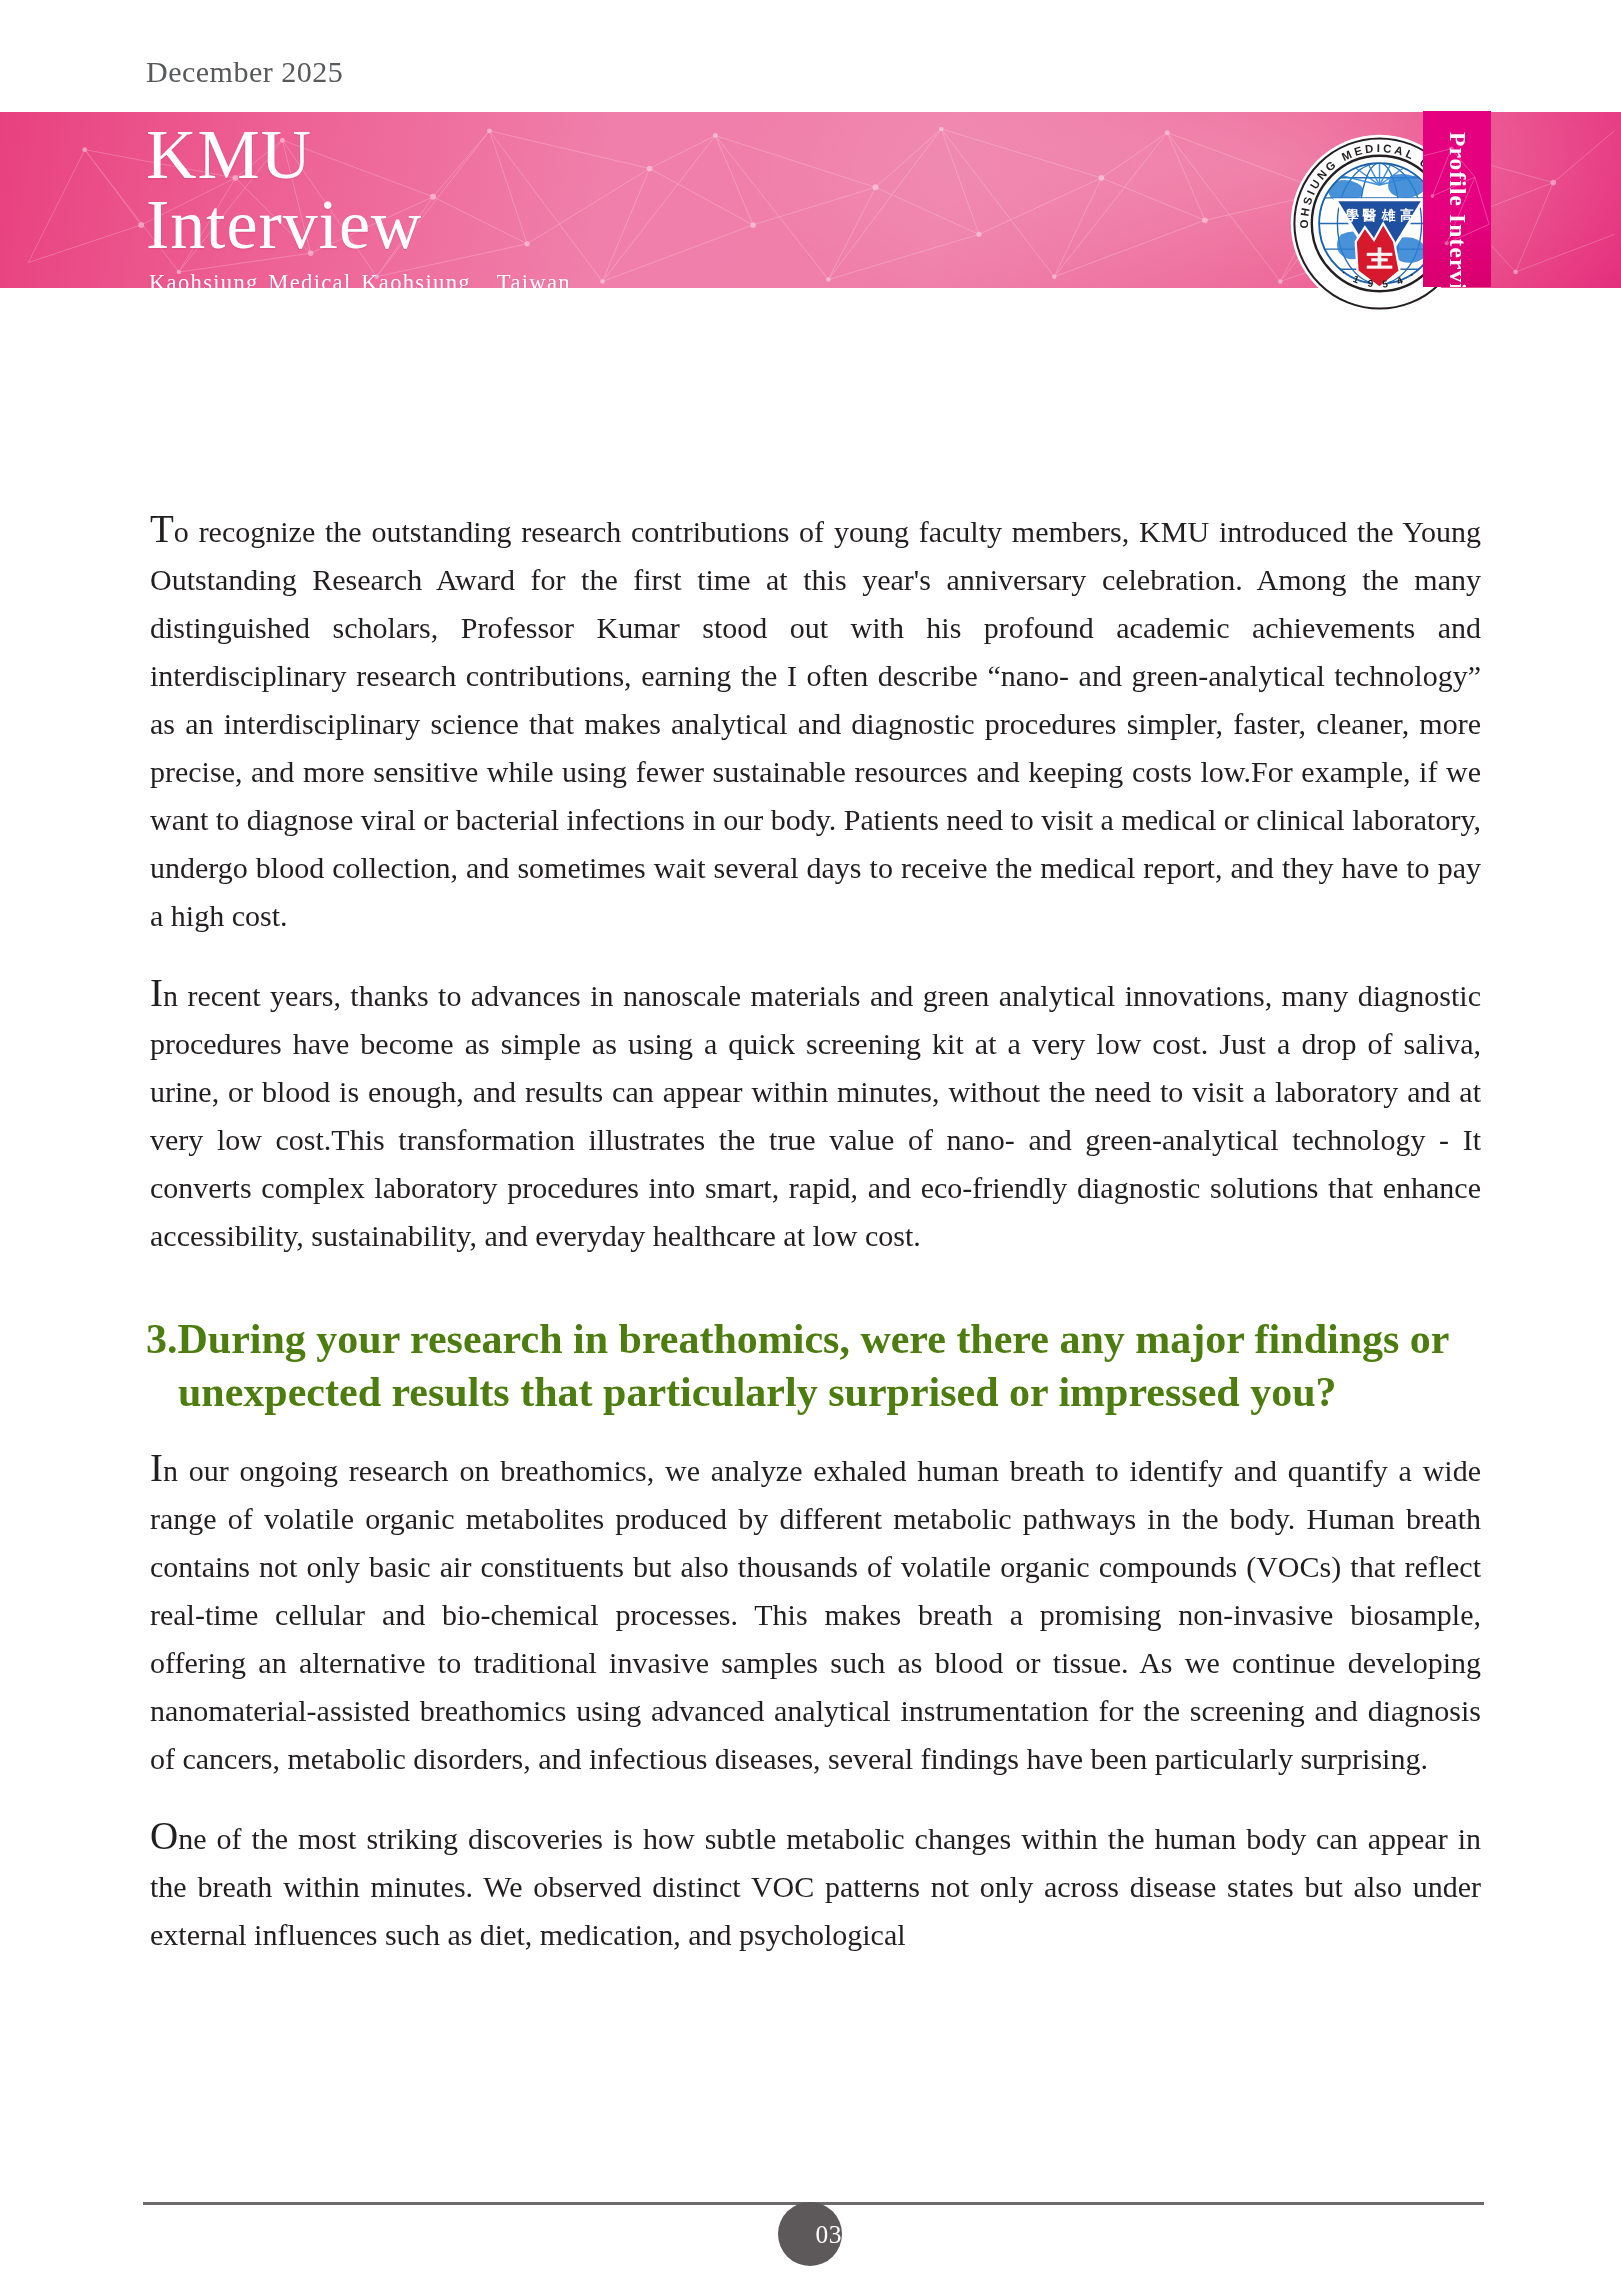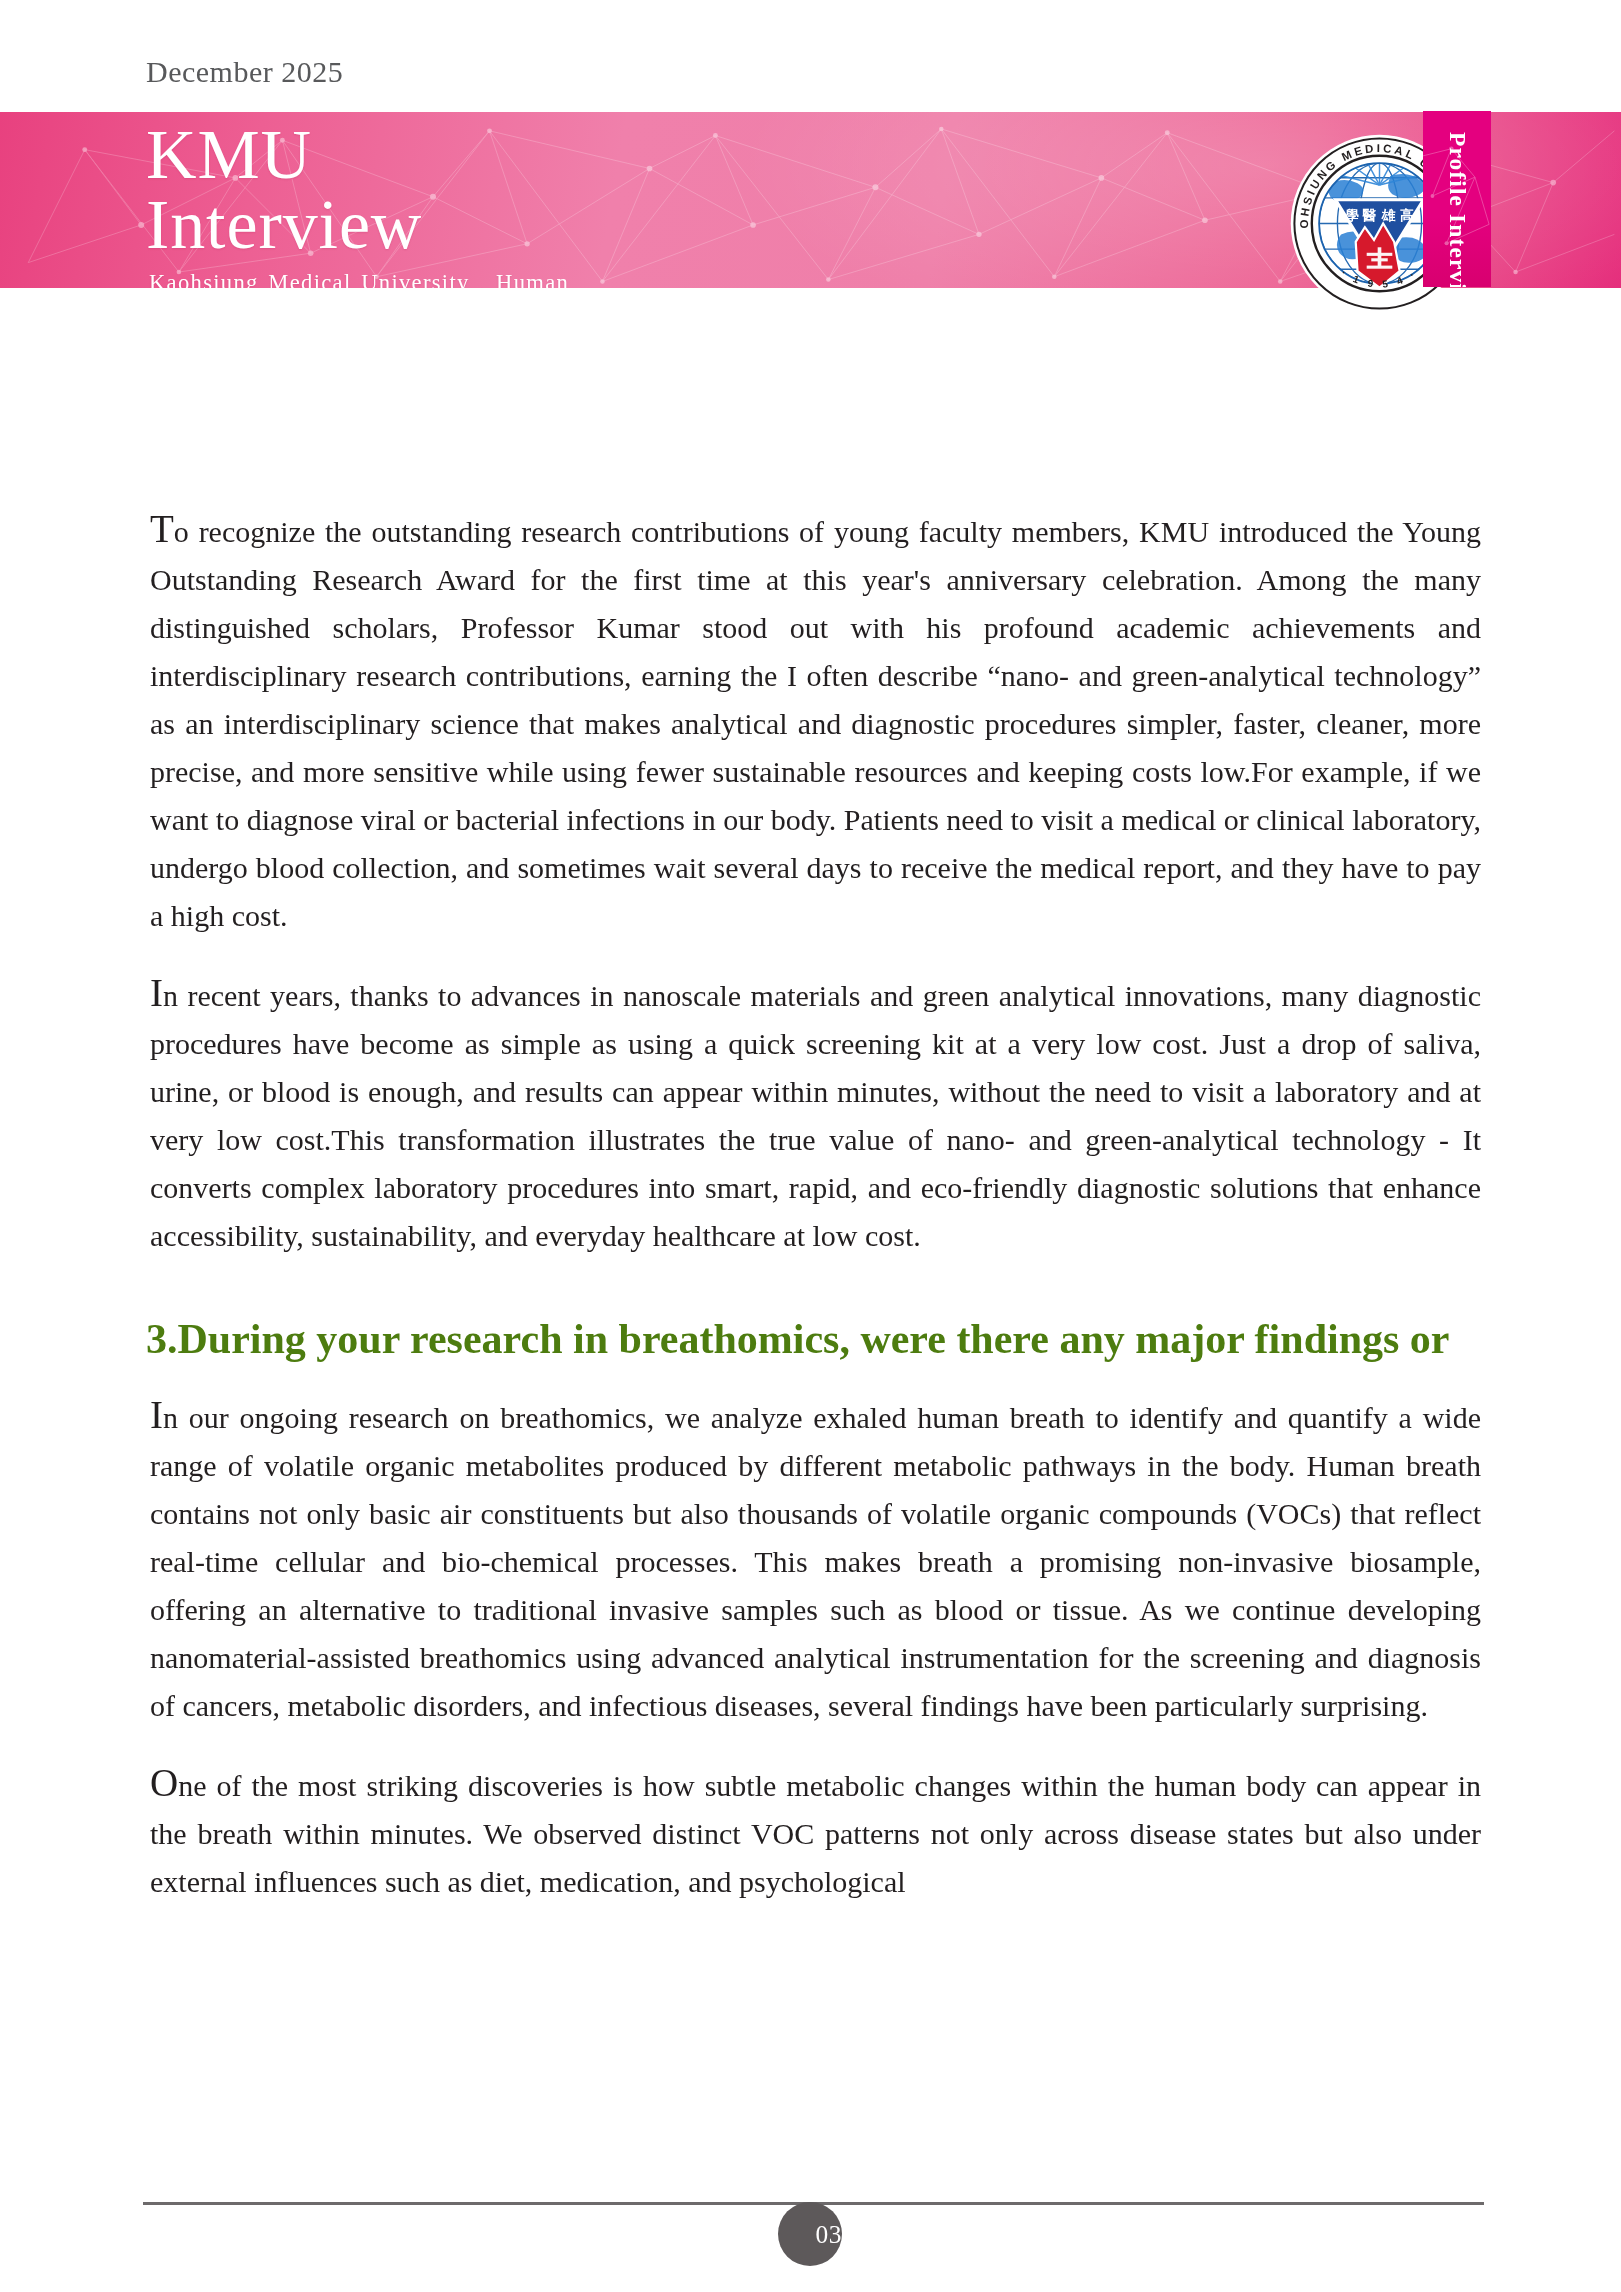--- a/index.html
+++ b/index.html
@@ -222,21 +222,21 @@
         <circle cx="1650" cy="75" r="3"></circle>
           <circle cx="1610" cy="170" r="2.4"></circle>
       </g>
     </svg>
 
     <div class="masthead-inner">
       <div class="brand-title">
         <span>KMU</span>
         <span class="line2">Interview</span>
       </div>
-      <div class="brand-sub">Kaohsiung  Medical  University , Human</div>
+      <div class="brand-sub">Kaohsiung  Medical  Kaohsiung , Taiwan</div>
     </div>
   </div>
 
   <svg class="seal" viewBox="0 0 200 200">
     <defs>
       <path id="arcTop" d="M 22,100 A 78,78 0 0 1 178,100" fill="none"></path>
       <path id="arcBottom" d="M 30,100 A 70,70 0 0 0 170,100" fill="none"></path>
       <clipPath id="globeClip">
           <circle cx="100" cy="100" r="66"></circle>
         </clipPath>
@@ -323,20 +323,21 @@
     <p class="body-par">
       <span class="dropcap">T</span><span>o recognize the outstanding research contributions of young faculty members, KMU introduced the Young Outstanding Research Award for the first time at this year's anniversary celebration. Among the many distinguished scholars, Professor Kumar stood out with his profound academic achievements and interdisciplinary research contributions, earning the I often describe “nano- and green-analytical technology” as an interdisciplinary science that makes analytical and diagnostic procedures simpler, faster, cleaner, more precise, and more sensitive while using fewer sustainable resources and keeping costs low.For example, if we want to diagnose viral or bacterial infections in our body. Patients need to visit a medical or clinical laboratory, undergo blood collection, and sometimes wait several days to receive the medical report, and they have to pay a high cost.</span>
     </p>
 
     <p class="body-par">
       <span class="dropcap">I</span><span>n recent years, thanks to advances in nanoscale materials and green analytical innovations, many diagnostic procedures have become as simple as using a quick screening kit at a very low cost. Just a drop of saliva, urine, or blood is enough, and results can appear within minutes, without the need to visit a laboratory and at very low cost.This transformation illustrates the true value of nano- and green-analytical technology - It converts complex laboratory procedures into smart, rapid, and eco-friendly diagnostic solutions that enhance accessibility, sustainability, and everyday healthcare at low cost.</span>
     </p>
 
     <h2 class="question">
       <span>3.During your research in breathomics, were there any major findings or</span>
+      <span class="q-line2">unexpected results that particularly surprised or impressed you?</span>
     </h2>
 
     <p class="body-par">
       <span class="dropcap">I</span><span>n our ongoing research on breathomics, we analyze exhaled human breath to identify and quantify a wide range of volatile organic metabolites produced by different metabolic pathways in the body. Human breath contains not only basic air constituents but also thousands of volatile organic compounds (VOCs) that reflect real-time cellular and bio-chemical processes. This makes breath a promising non-invasive biosample, offering an alternative to traditional invasive samples such as blood or tissue. As we continue developing nanomaterial-assisted breathomics using advanced analytical instrumentation for the screening and diagnosis of cancers, metabolic disorders, and infectious diseases, several findings have been particularly surprising.</span>
     </p>
 
     <p class="body-par">
       <span class="dropcap">O</span><span>ne of the most striking discoveries is how subtle metabolic changes within the human body can appear in the breath within minutes. We observed distinct VOC patterns not only across disease states but also under external influences such as diet, medication, and psychological</span>
     </p>
   </div>

